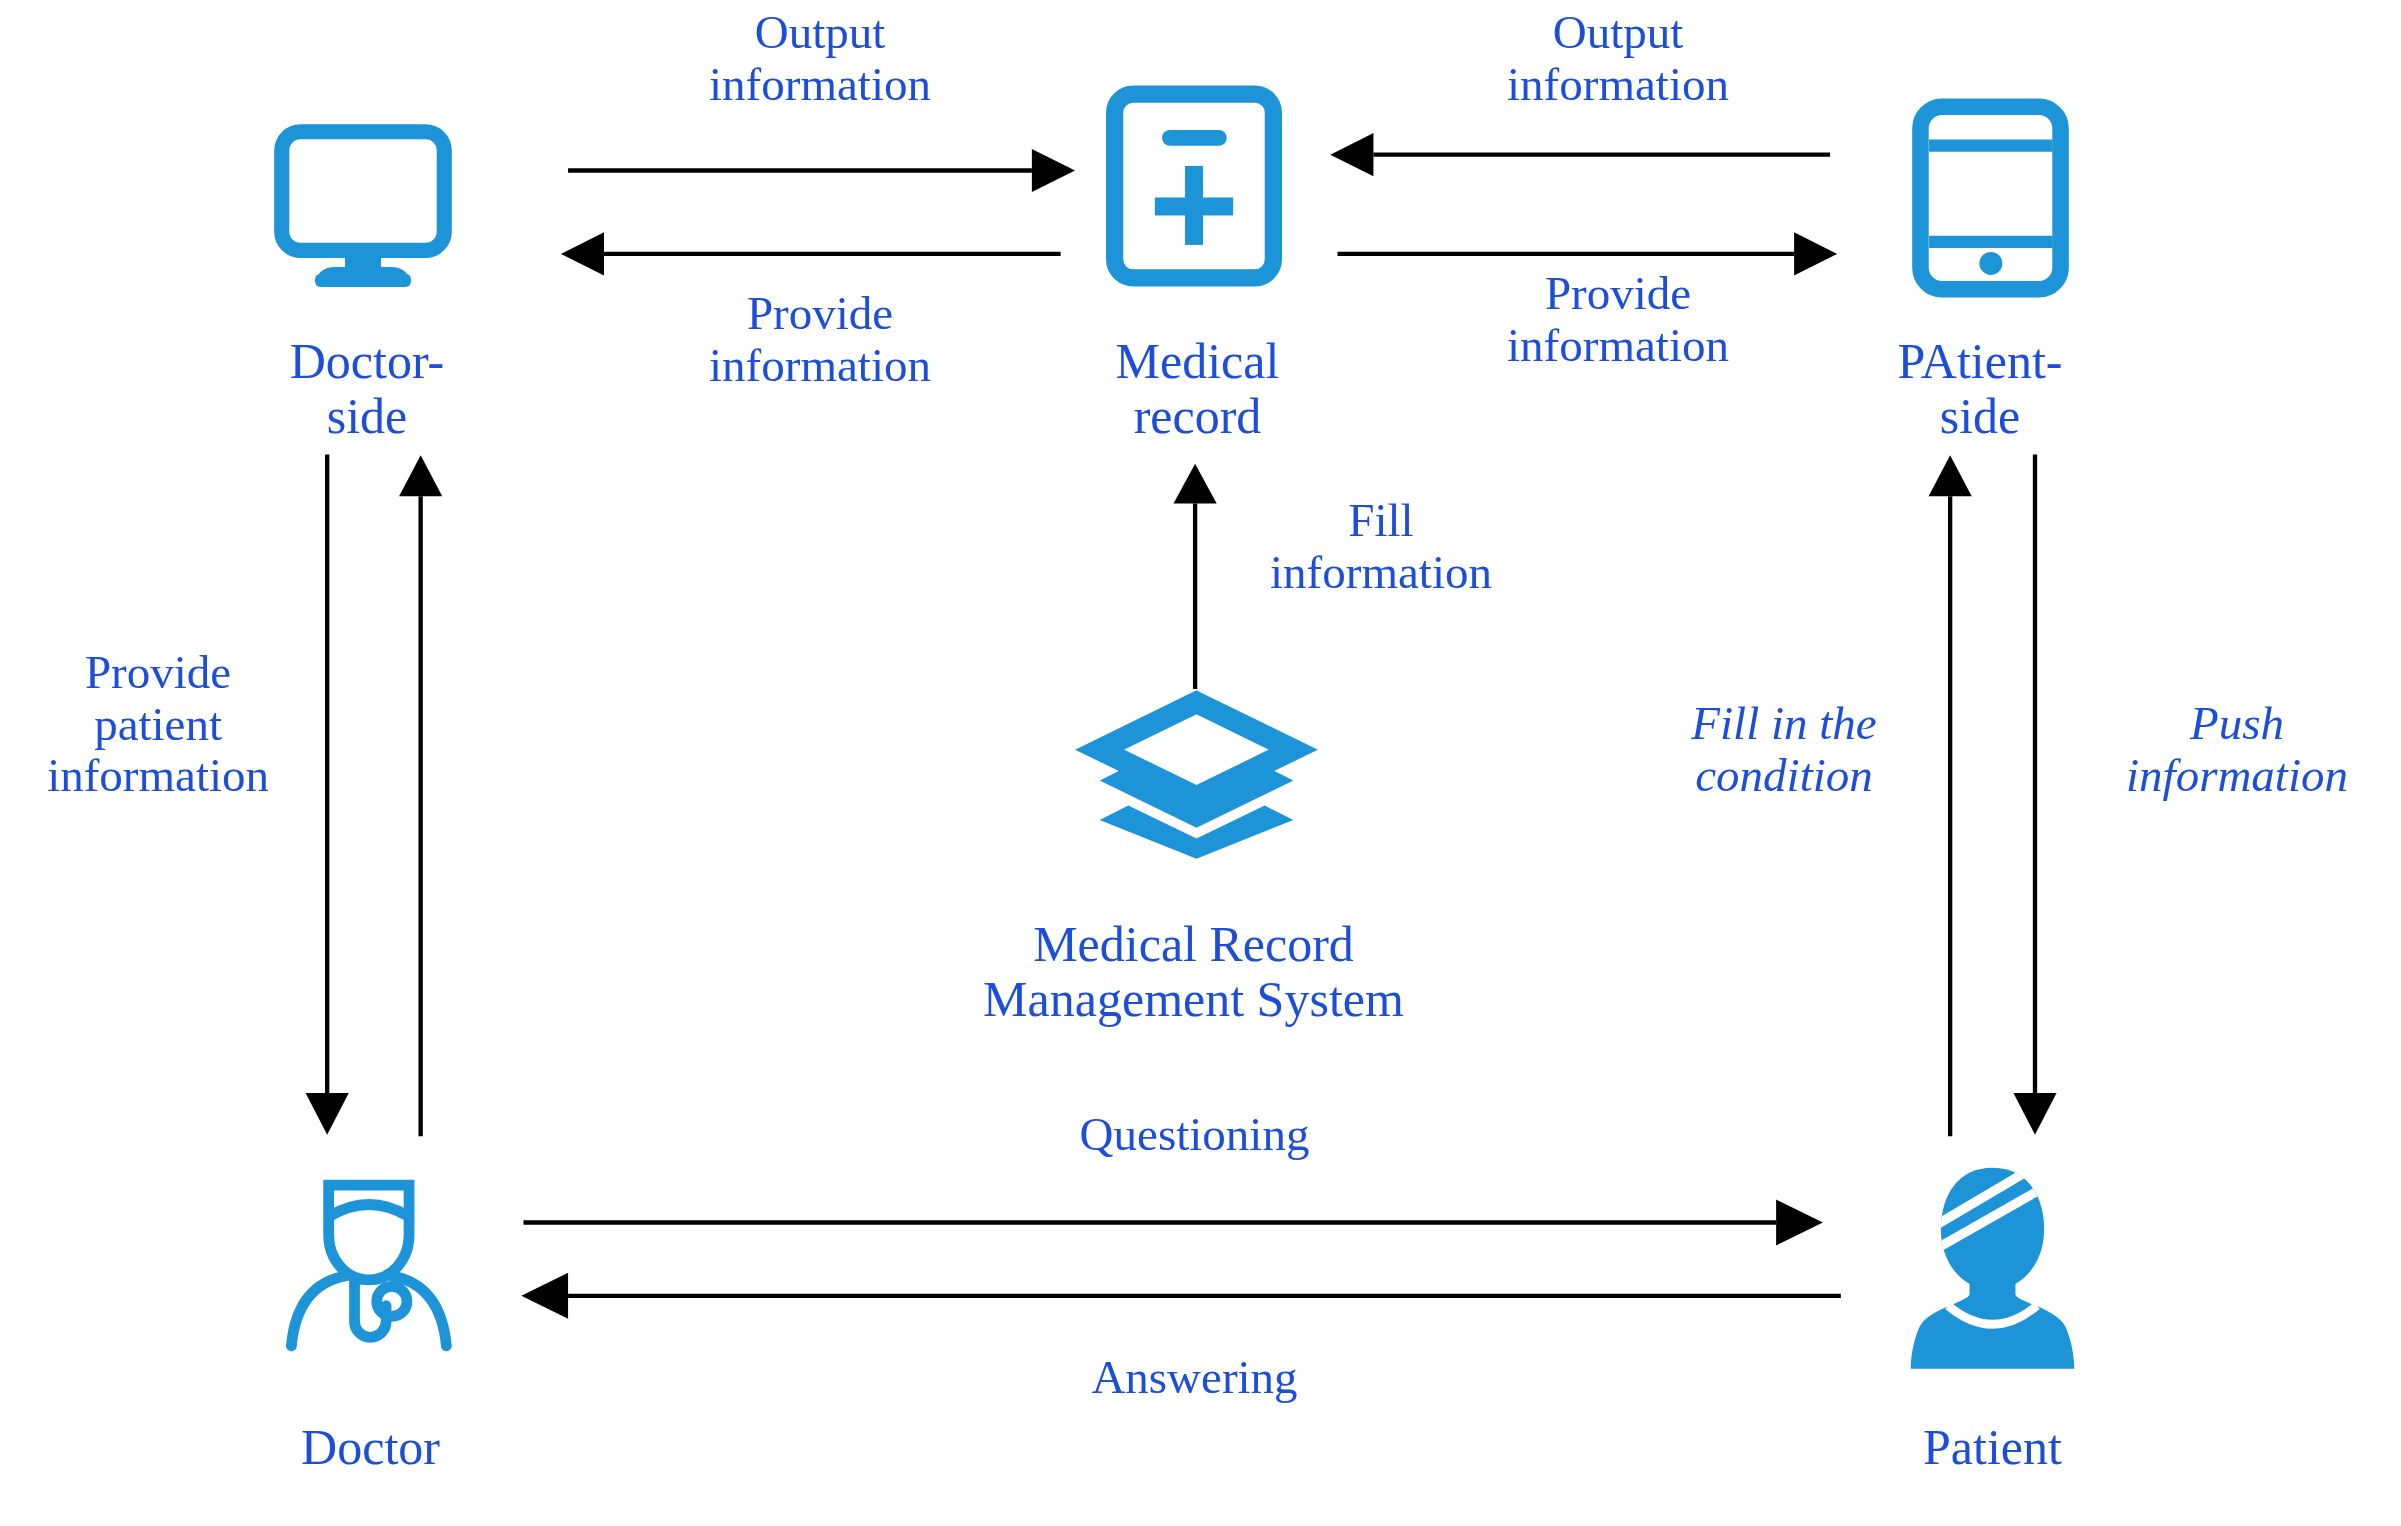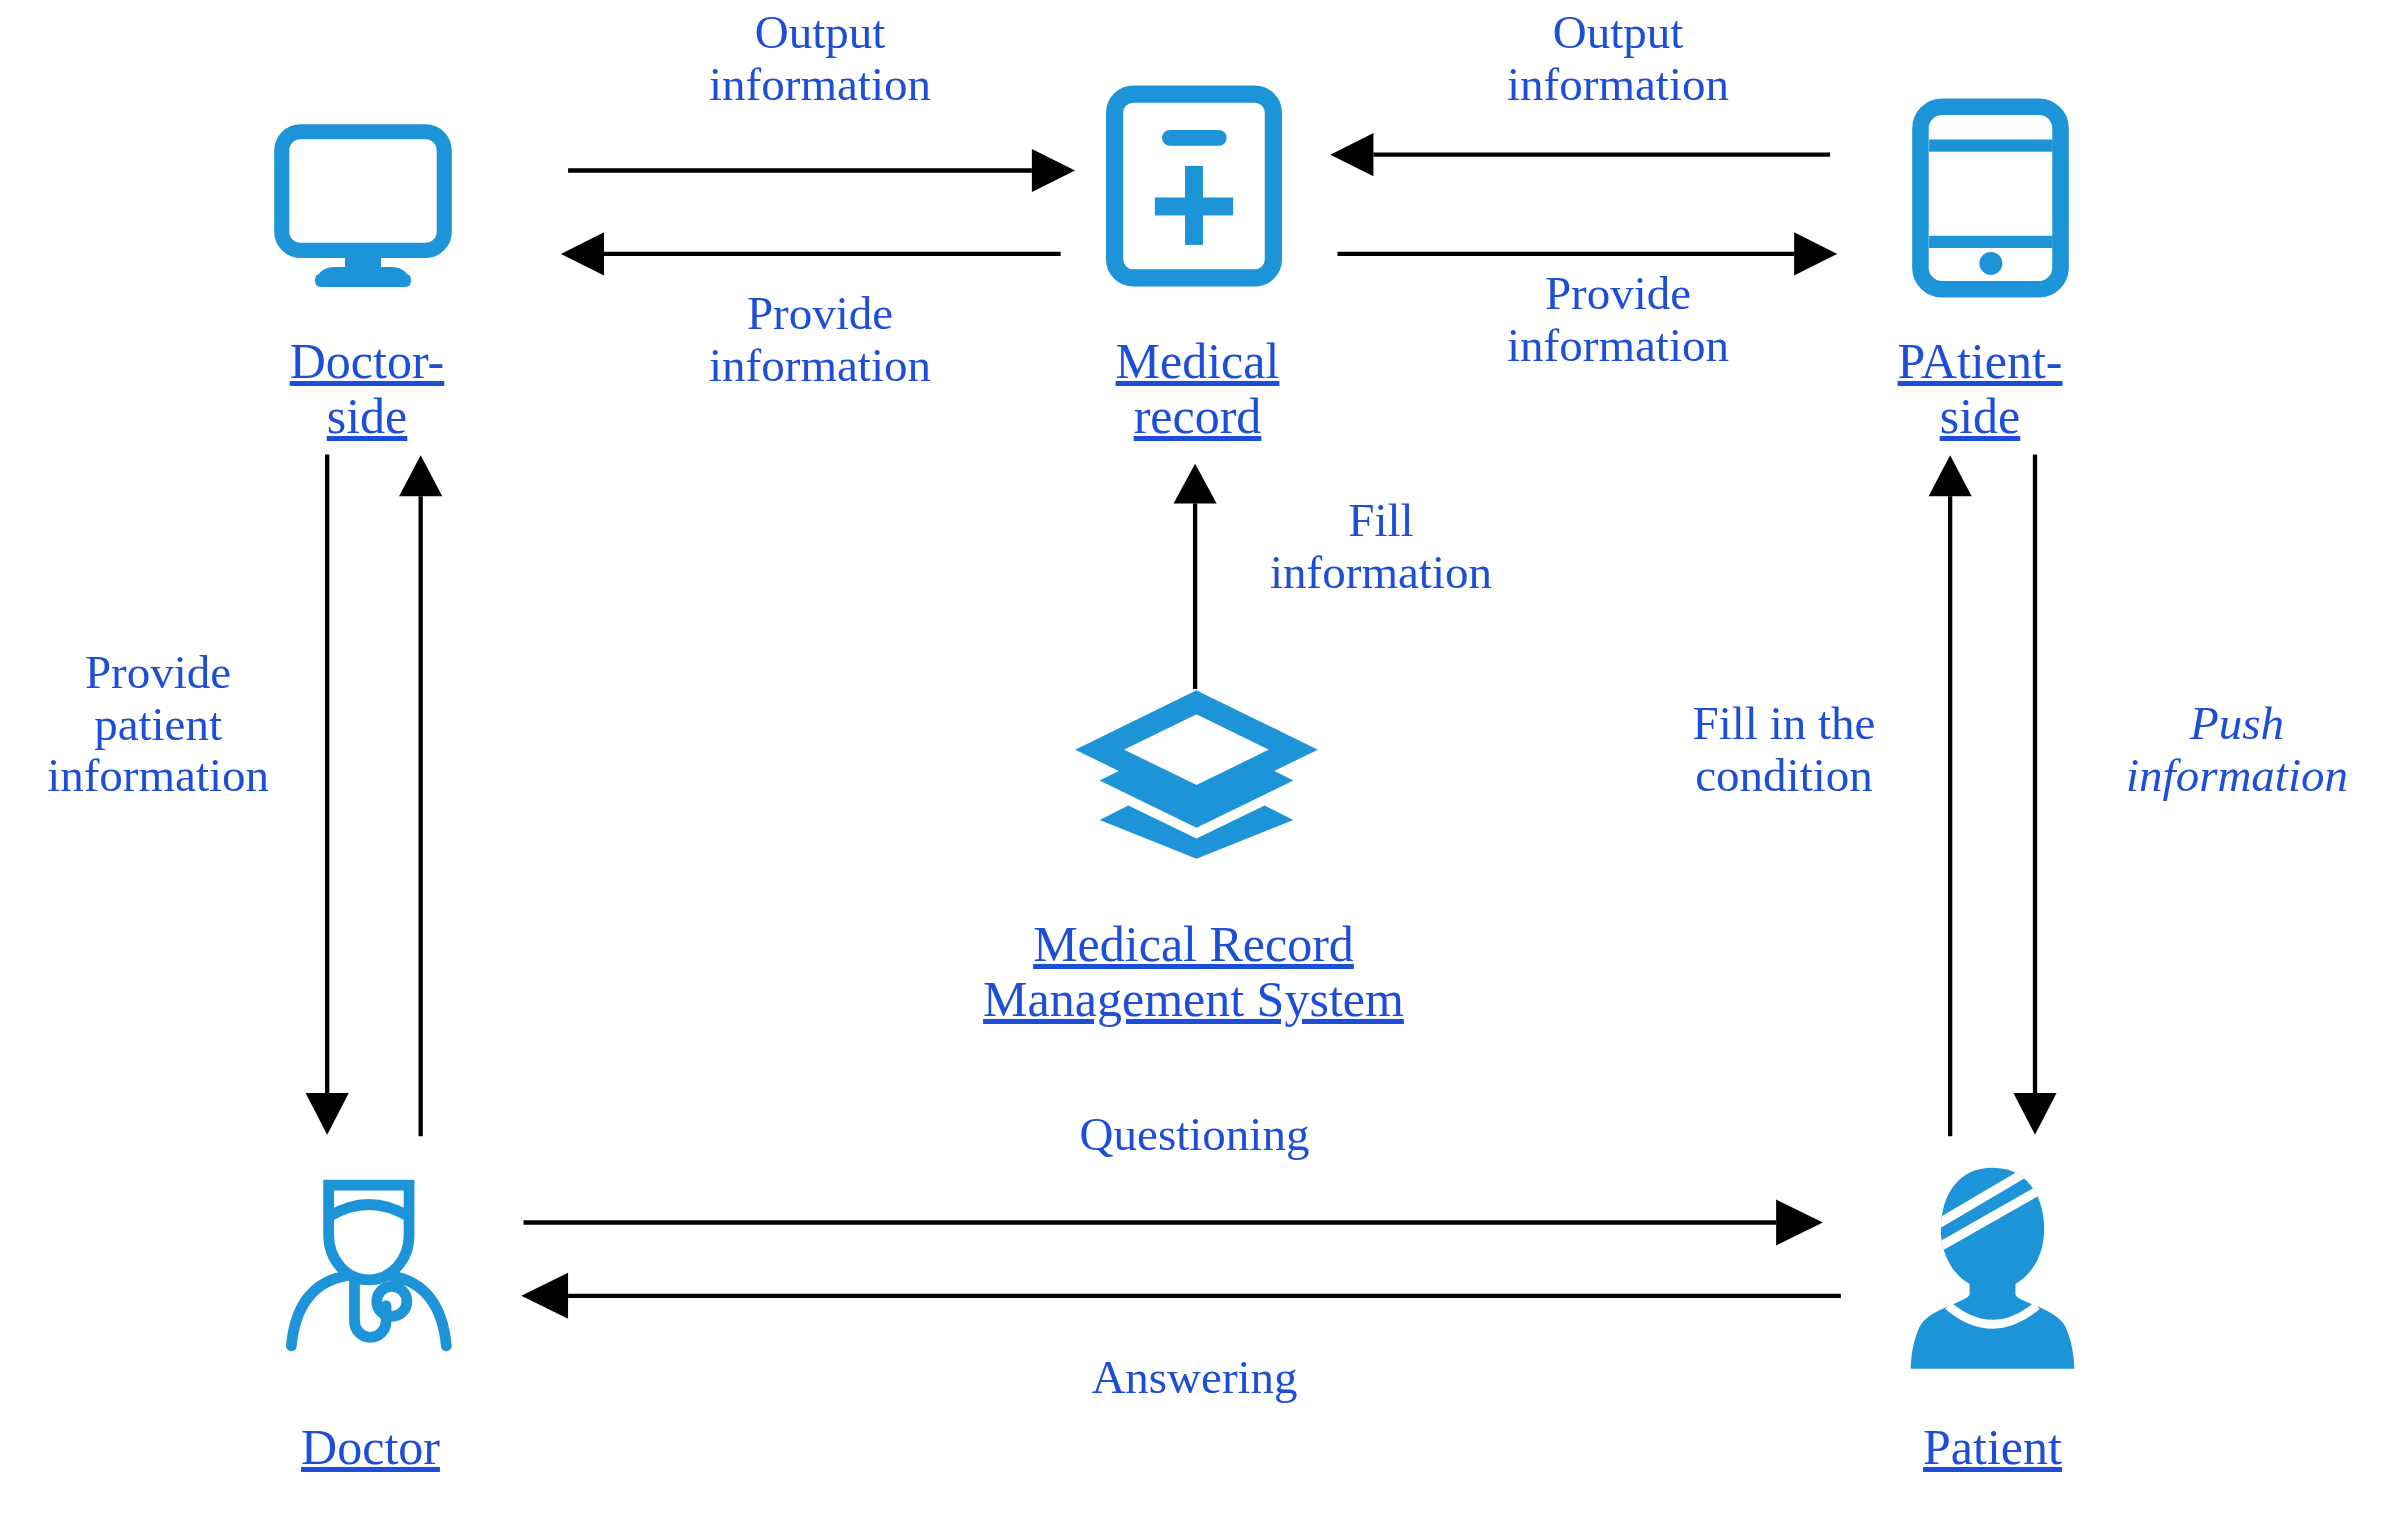--- a/index.html
+++ b/index.html
@@ -22,21 +22,20 @@
   .lbl {
     position: absolute;
     text-align: center;
     line-height: 1.10;
     color: #1d4ed8;
     white-space: pre-line;
     font-weight: 400;
   }
   .node-label {
     font-size: 50px;
-    text-decoration: underline;
   }
   .edge-label {
     font-size: 47px;
   }
   .icon { position: absolute; }
   svg { display: block; overflow: visible; }
 </style>
 </head>
 <body>
 
@@ -205,21 +204,21 @@
 information</div>
 
   <div class="lbl edge-label" style="left:1230px; top:495px; width:302px;">Fill
 information</div>
 
   <div class="lbl edge-label" style="left:3.6px; top:647px; width:309px;">Provide
 patient
 information</div>
 
 
-  <div class="lbl edge-label" style="left:1640px; top:698px; width:288px;">Fill in the
+  <div class="lbl edge-label" style="left:1640px; top:698px; width:288px;font-style:italic;">Fill in the
 condition</div>
 
   <div class="lbl edge-label" style="left:2079px; top:698px; width:316px;font-style:italic;">Push
 information</div>
 
   <div class="lbl edge-label" style="left:885px; top:1109px; width:619px;">Questioning</div>
 
   <div class="lbl edge-label" style="left:885px; top:1352px; width:619px;">Answering</div>
 
 </div>

